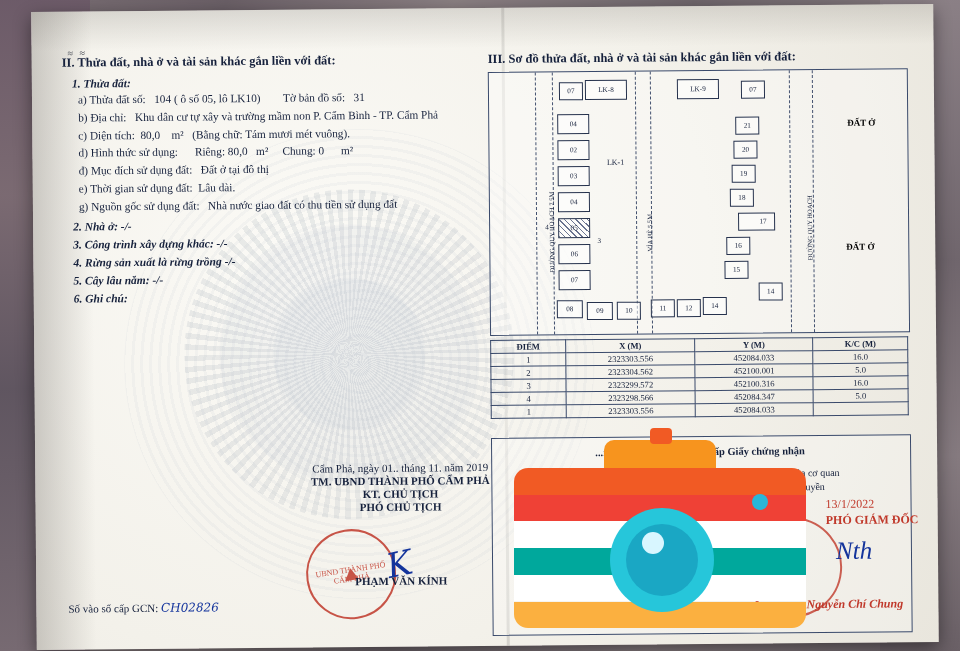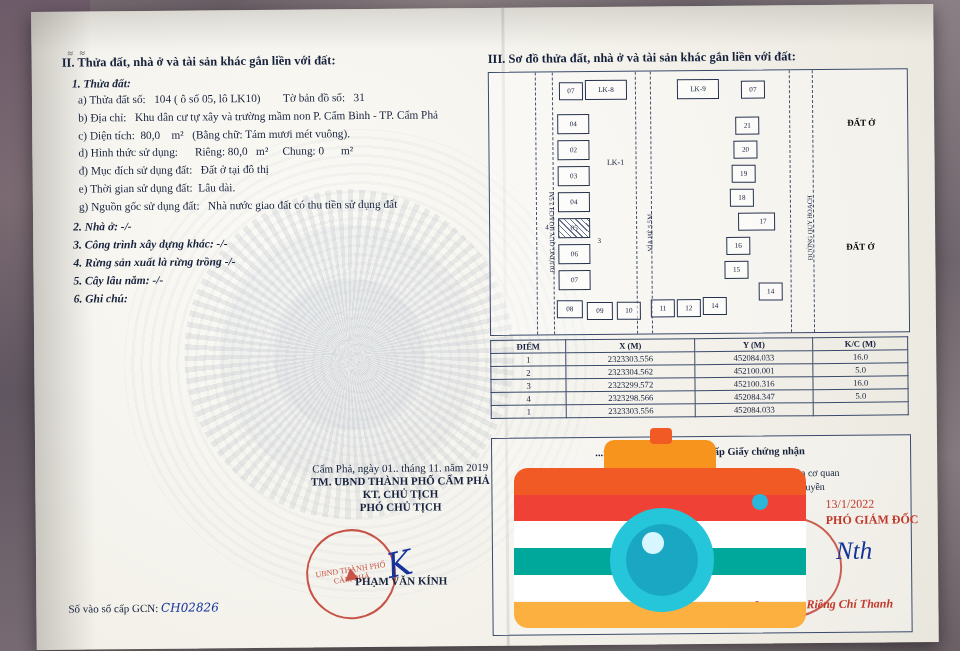--- a/index.html
+++ b/index.html
@@ -288,21 +288,21 @@
       <span class="hand">CH02826</span>
     </div>
 
     <div class="certbox"></div>
     <div class="cert-t">...những thay đổi sau khi cấp Giấy chứng nhận</div>
     <div class="cert-s">Xác nhận của cơ quan</div>
     <div class="cert-s" style="top:476px;">có thẩm quyền</div>
     <div class="red-stamp2"></div>
     <div class="red-text" style="left:790px;top:492px;">13/1/2022</div>
     <div class="red-text" style="left:790px;top:508px;font-weight:bold;">PHÓ GIÁM ĐỐC</div>
-    <div class="red-text" style="left:770px;top:592px;font-weight:bold;font-style:italic;">Riêng Chí Thanh</div>
+    <div class="red-text" style="left:770px;top:592px;font-weight:bold;font-style:italic;">Nguyễn Chí Chung</div>
     <div class="blue-sig2" style="left:800px;top:532px;font-size:25px;">Nth</div>
   </div>
 
   <div class="cam">
     <div class="cam-top"></div>
     <div class="cam-knob"></div>
     <div class="cam-body">
       <div class="cam-stripe" style="top:0;background:#f15a24;"></div>
       <div class="cam-stripe" style="top:26.7px;background:#ef4136;"></div>
       <div class="cam-stripe" style="top:53.4px;background:#ffffff;"></div>

